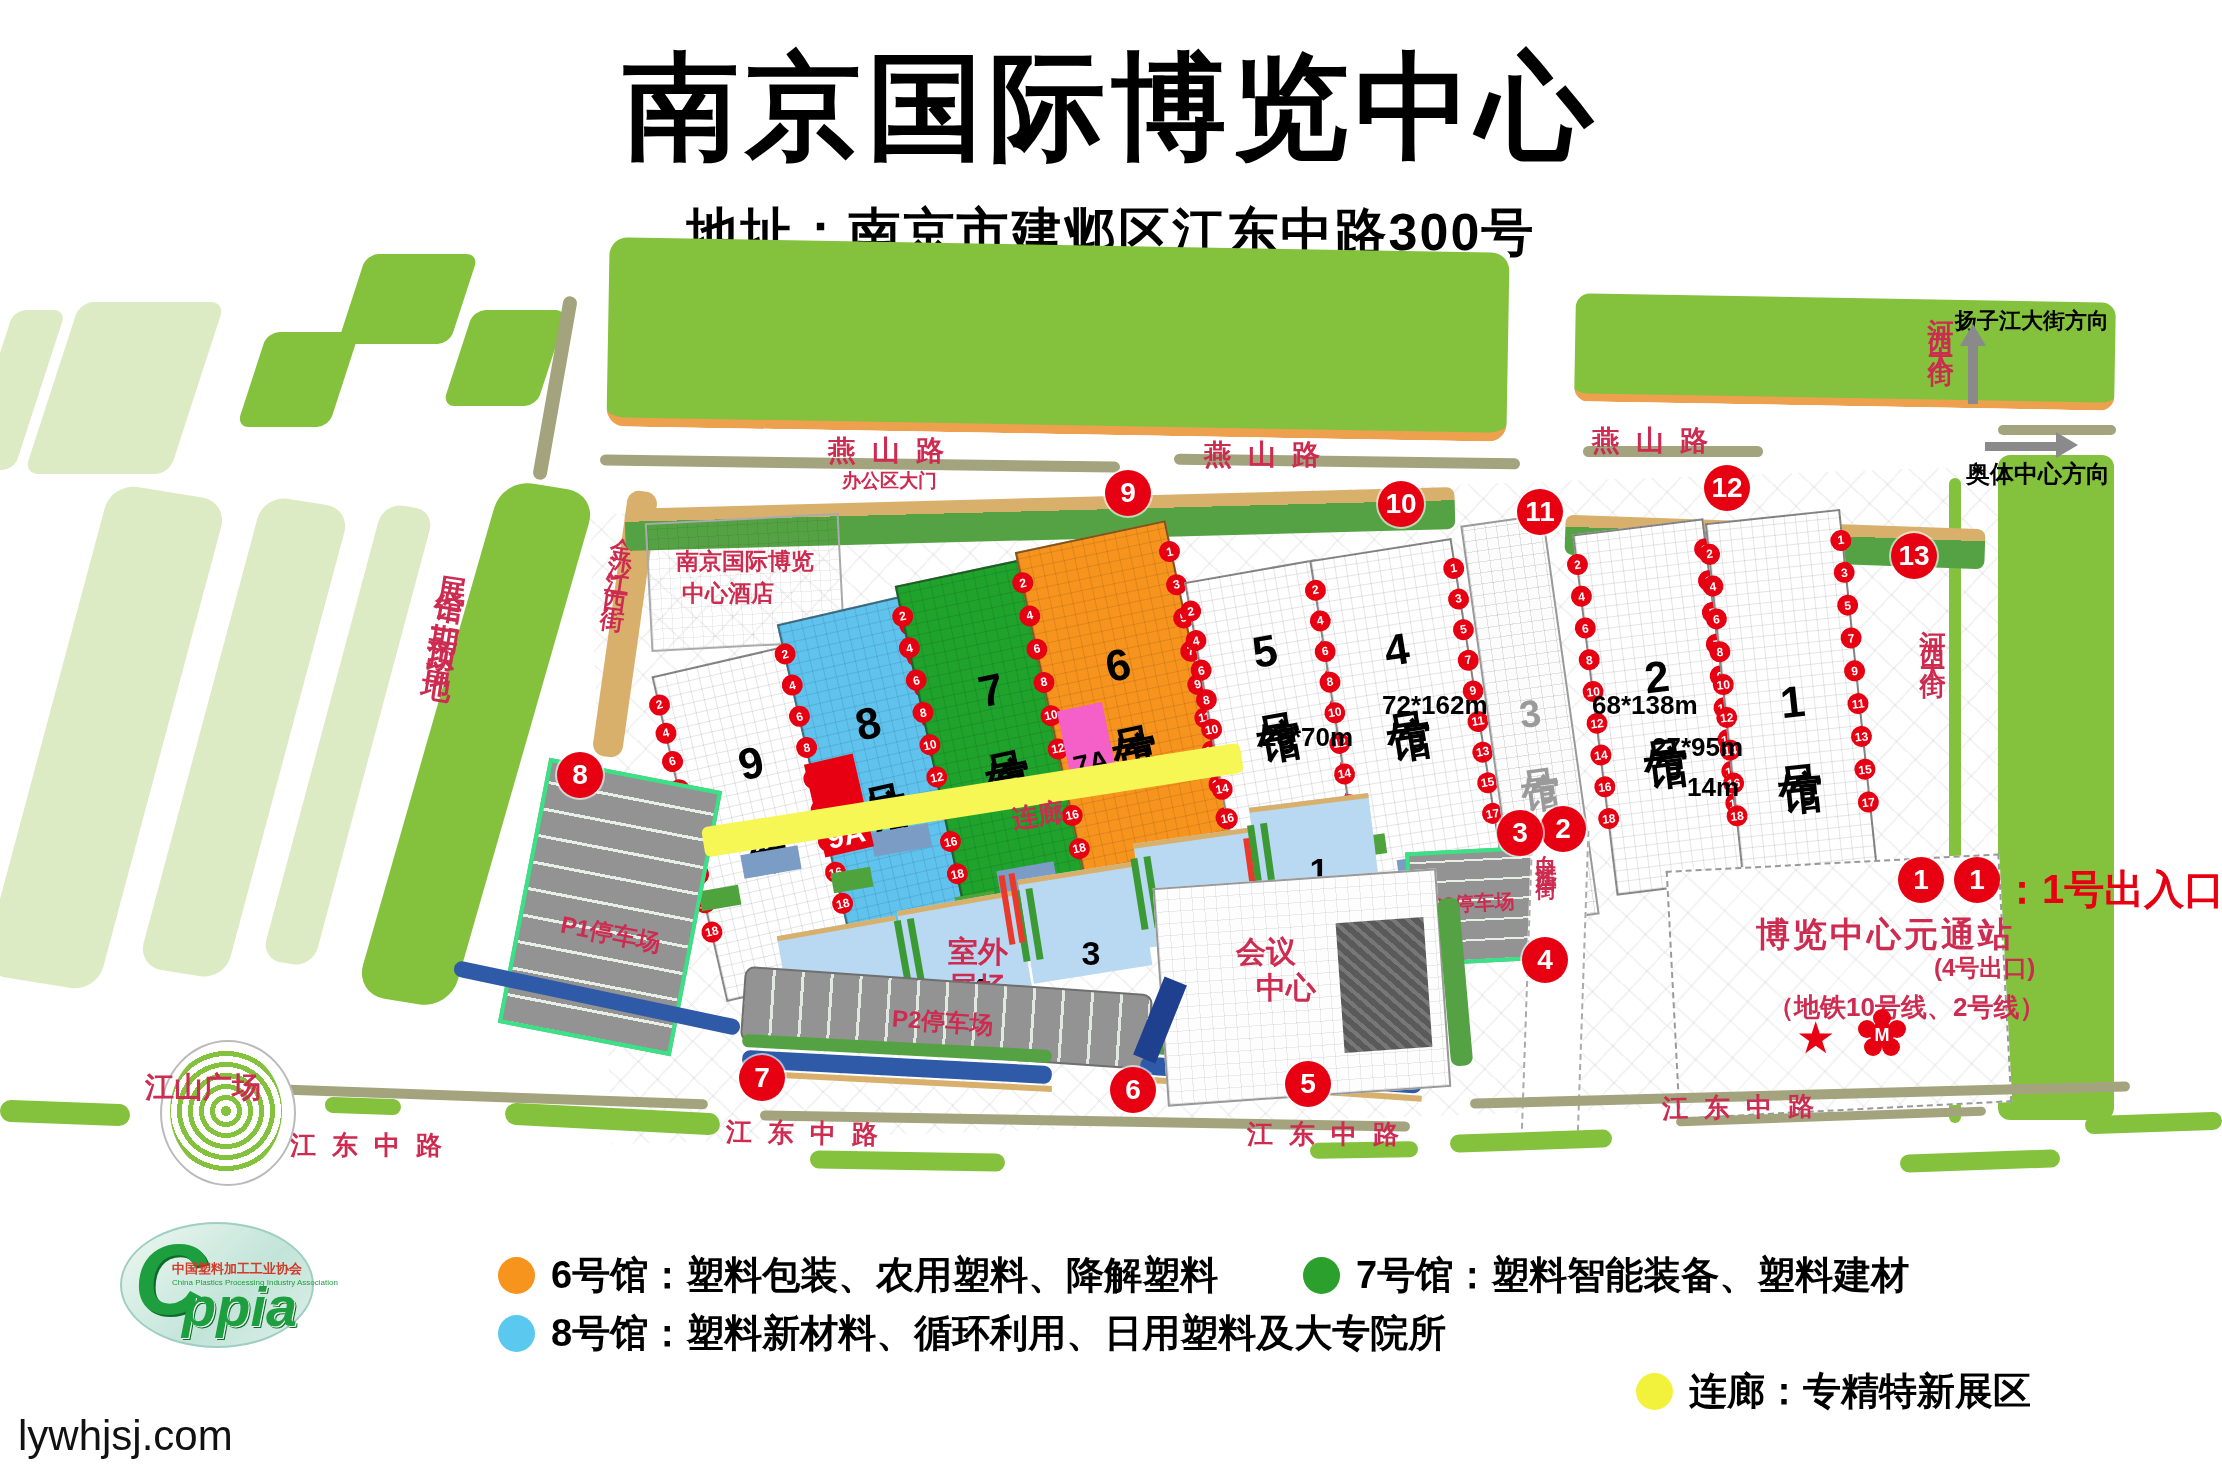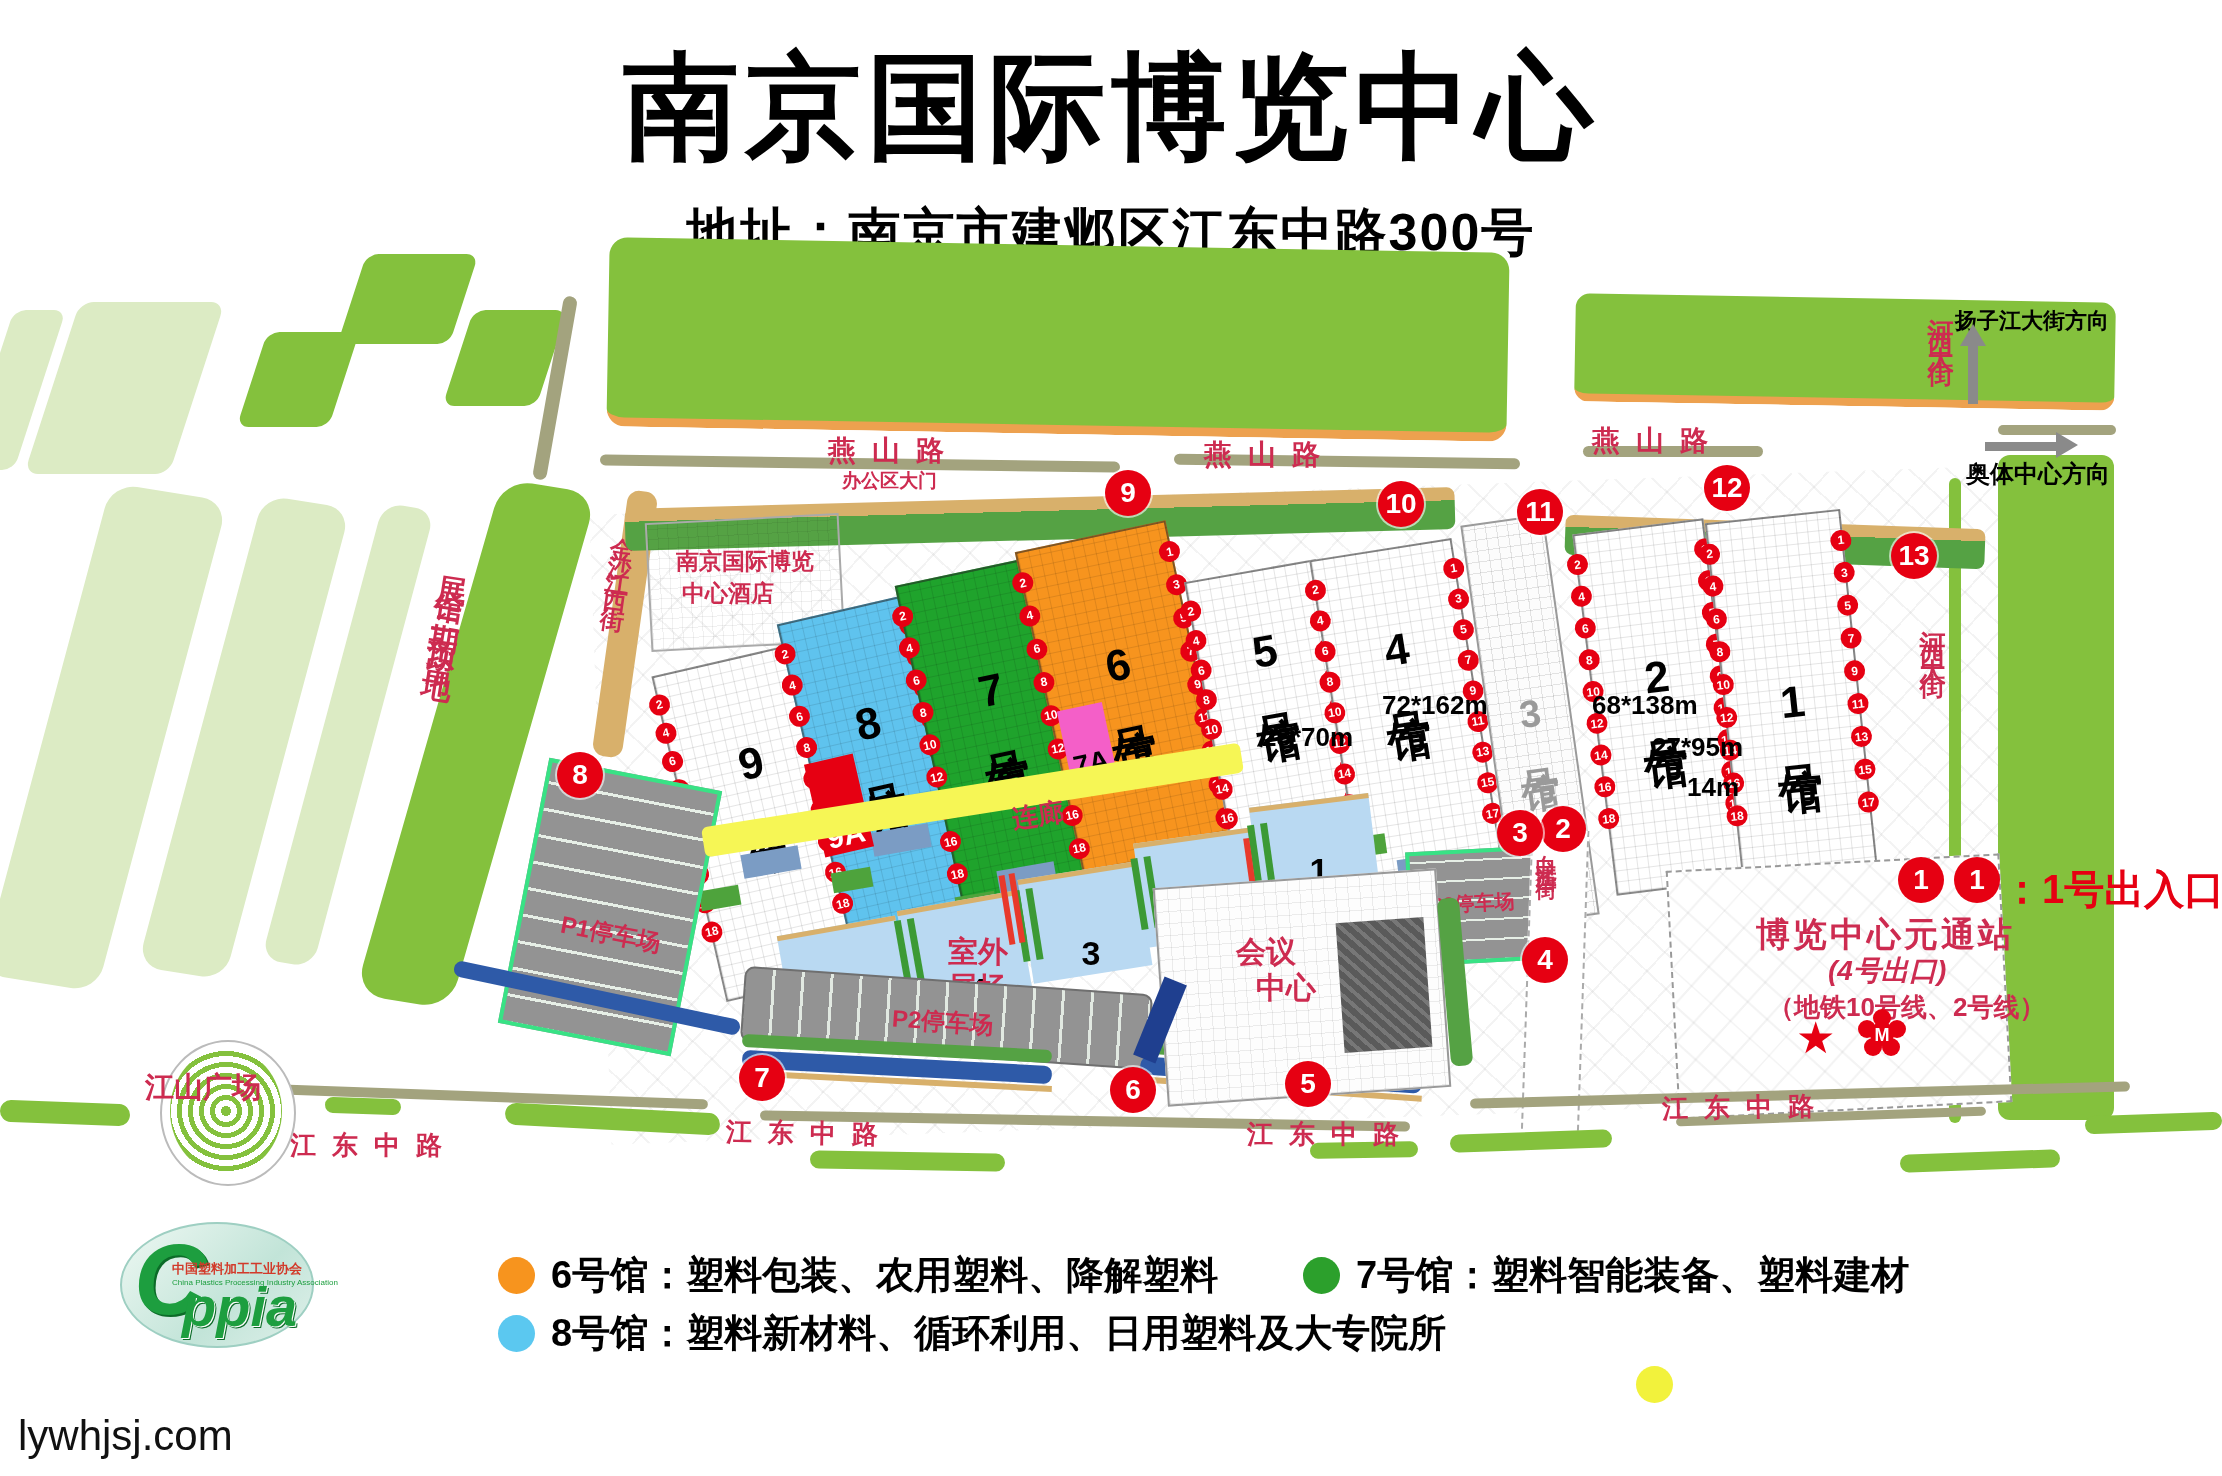--- a/index.html
+++ b/index.html
@@ -384,21 +384,21 @@
     <div class="abs" style="left:1148px;top:688px;width:24px;height:84px;transform:rotate(22deg);background:#1f3f8f;"></div>
     <div class="abs mg" style="left:1444px;top:608px;width:22px;height:168px;transform:rotate(-5deg);border-radius:8px;"></div>
     <div class="abs rl" style="left:1236px;top:642px;font-size:30px;">会议</div>
     <div class="abs rl" style="left:1236px;top:678px;font-size:30px;margin-left:20px;">中心</div>
 
     <div class="abs" style="left:1526px;top:540px;width:54px;height:310px;transform:rotate(2deg);border-left:2px dashed #aaa;border-right:2px dashed #aaa;background:#fff;"></div>
     <div class="abs rl vt" style="left:1532px;top:548px;font-size:21px;letter-spacing:6px;">白龙江西街</div>
 
     <div class="abs hatch" style="left:1672px;top:572px;width:330px;height:245px;transform:rotate(-3deg);border:2px dashed #999;background-color:#fff;"></div>
     <div class="abs rl" style="left:1756px;top:622px;font-size:34px;letter-spacing:3px;">博览中心元通站</div>
-    <div class="abs rl" style="left:1828px;top:662px;font-size:28px;font-style:italic;">(4号出口)</div>
+    <div class="abs rl" style="left:1934px;top:662px;font-size:24px;">(4号出口)</div>
     <div class="abs rl" style="left:1768px;top:700px;font-size:26px;">（地铁10号线、2号线）</div>
     <div class="abs" style="left:1796px;top:726px;font-size:44px;color:#e60012;line-height:1;">★</div>
     <svg class="abs" style="left:1856px;top:718px;" width="52" height="52" viewBox="0 0 52 52">
       <g fill="#e60012">
         <circle cx="26" cy="10" r="9"></circle>
           <circle cx="41" cy="21" r="9"></circle>
           <circle cx="35" cy="39" r="9"></circle>
         <circle cx="17" cy="39" r="9"></circle>
           <circle cx="11" cy="21" r="9"></circle>
           <circle cx="26" cy="26" r="12"></circle>
@@ -452,20 +452,21 @@
   <div class="legend-row" style="left:1303px;top:1250px;">
     <span class="legend-dot" style="background: rgb(44, 160, 44);"></span>
     <span class="legend-text">7号馆：塑料智能装备、塑料建材</span>
     </div>
   <div class="legend-row" style="left:498px;top:1308px;">
     <span class="legend-dot" style="background: rgb(91, 200, 240);"></span>
     <span class="legend-text">8号馆：塑料新材料、循环利用、日用塑料及大专院所</span>
     </div>
   <div class="legend-row" style="left:1636px;top:1366px;">
     <span class="legend-dot" style="background: rgb(242, 242, 60);"></span>
+    <span class="legend-text">连廊：专精特新展区</span>
     </div>
 
   <div class="abs" style="left:120px;top:1222px;width:190px;height:122px;">
     <div class="abs" style="left:0;top:0;width:190px;height:122px;border-radius:50%;border:2px solid #9ecfc2;background:linear-gradient(135deg,#eef8f3,#c2e4d8 60%,#dff0ea);"></div>
     <div class="abs" style="left:14px;top:2px;font-size:100px;font-weight:900;color:#1d9e3f;text-shadow:2px 2px 0 #0c6b28;font-style:italic;line-height:1.1;">C</div>
     <div class="abs" style="left:52px;top:38px;font-size:13px;font-weight:700;color:#d23a2a;white-space:nowrap;">中国塑料加工工业协会</div>
     <div class="abs" style="left:52px;top:56px;font-size:8px;color:#1d9e3f;white-space:nowrap;">China Plastics Processing Industry Association</div>
     <div class="abs" style="left:62px;top:52px;font-size:56px;font-weight:900;font-style:italic;color:#1d9e3f;text-shadow:1px 1px 0 #fff,2px 2px 0 #0c6b28;">ppia</div>
   </div>
 

